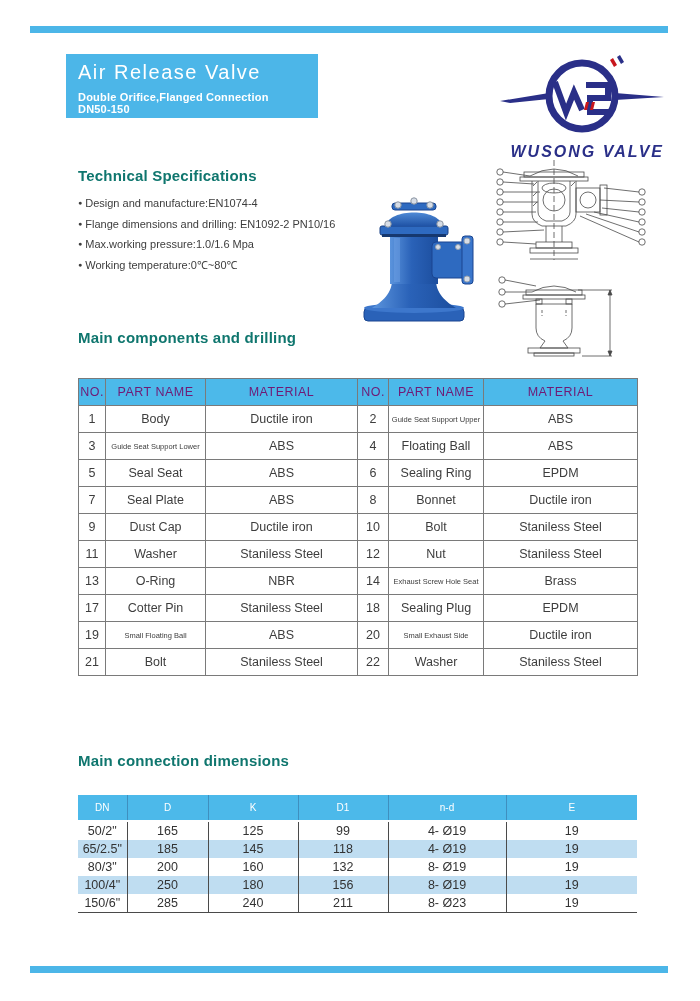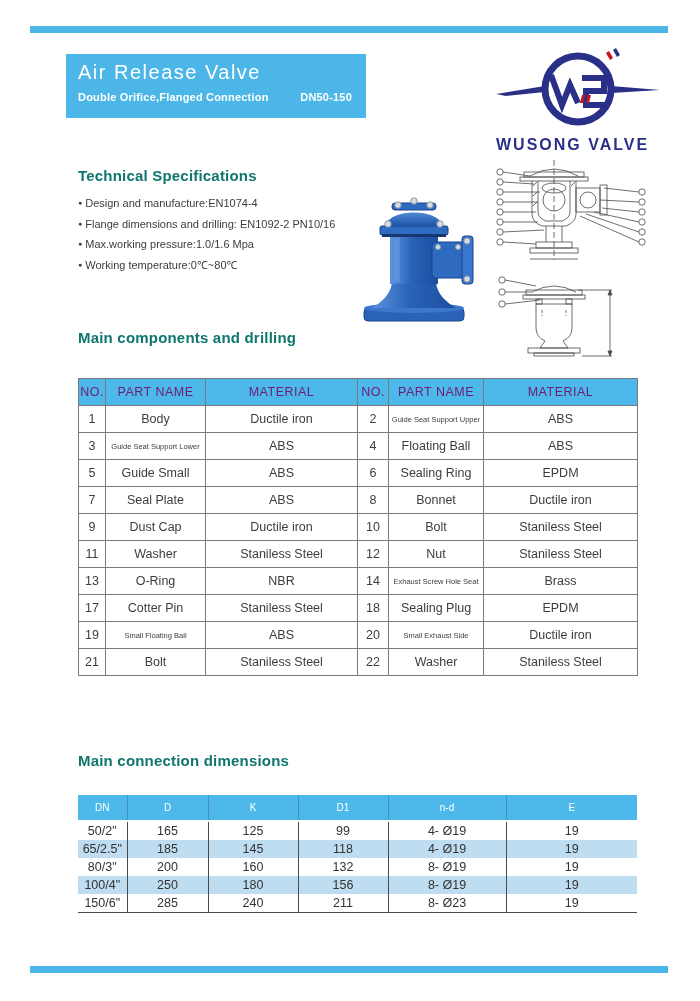--- a/index.html
+++ b/index.html
@@ -2,28 +2,28 @@
 <html><head>
 <meta charset="utf-8">
 <style>
   html,body{margin:0;padding:0;background:#fff;}
   .page{position:relative;width:700px;height:1001px;background:#fff;overflow:hidden;
         font-family:"Liberation Sans",sans-serif;color:#3d3d3d;}
   .rule{position:absolute;left:30px;width:638px;height:7px;background:#4cb6e8;}
   .rule.top{top:26px}.rule.bot{top:966px}
 
   
-  .hdr{position:absolute;left:66px;top:54px;width:300px;height:64px;background:#4cb6e8;
+  .hdr{position:absolute;left:66px;top:54px;width:252px;height:64px;background:#4cb6e8;
        color:#fff;box-sizing:border-box;padding:7px 10px 0 12px;}
   .hdr-title{font-size:20px;letter-spacing:1.5px;font-weight:500;}
   .hdr-sub{display:flex;justify-content:space-between;font-size:11px;font-weight:bold;
-           margin-top:7px;padding-right:4px;letter-spacing:.2px;}
-
-  
-  .logo{position:absolute;left:496px;top:45px;width:168px;text-align:left;}
+           margin-top:7px;padding-right:4px;letter-spacing:.2px;flex-direction:column;}
+
+  
+  .logo{position:absolute;left:496px;top:52px;width:168px;text-align:right;font-style:italic;}
   .logo-text{color:#2a2f88;font-weight:bold;font-size:16px;letter-spacing:2px;margin-top:1px;}
 
   
   .sec-title{position:absolute;color:#0f766e;font-size:15px;font-weight:600;letter-spacing:.2px;}
   .t-spec{left:78px;top:167px}.t-comp{left:78px;top:329px}.t-dim{left:78px;top:752px}
 
   
   .bullets{position:absolute;left:78px;top:193px;margin:0;padding:0;list-style:none;
            font-size:11px;color:#3d3d3d;}
   .bullets li{line-height:19.5px;white-space:nowrap;}
@@ -234,21 +234,21 @@
     <tr>
       <td>3</td>
       <td class="sm">Guide Seat Support Lower</td>
       <td>ABS</td>
       <td>4</td>
       <td>Floating Ball</td>
       <td>ABS</td>
     </tr>
     <tr>
       <td>5</td>
-      <td>Guide Small</td>
+      <td>Seal Seat</td>
       <td>ABS</td>
       <td>6</td>
       <td>Sealing Ring</td>
       <td>EPDM</td>
     </tr>
     <tr>
       <td>7</td>
       <td>Seal Plate</td>
       <td>ABS</td>
       <td>8</td>

